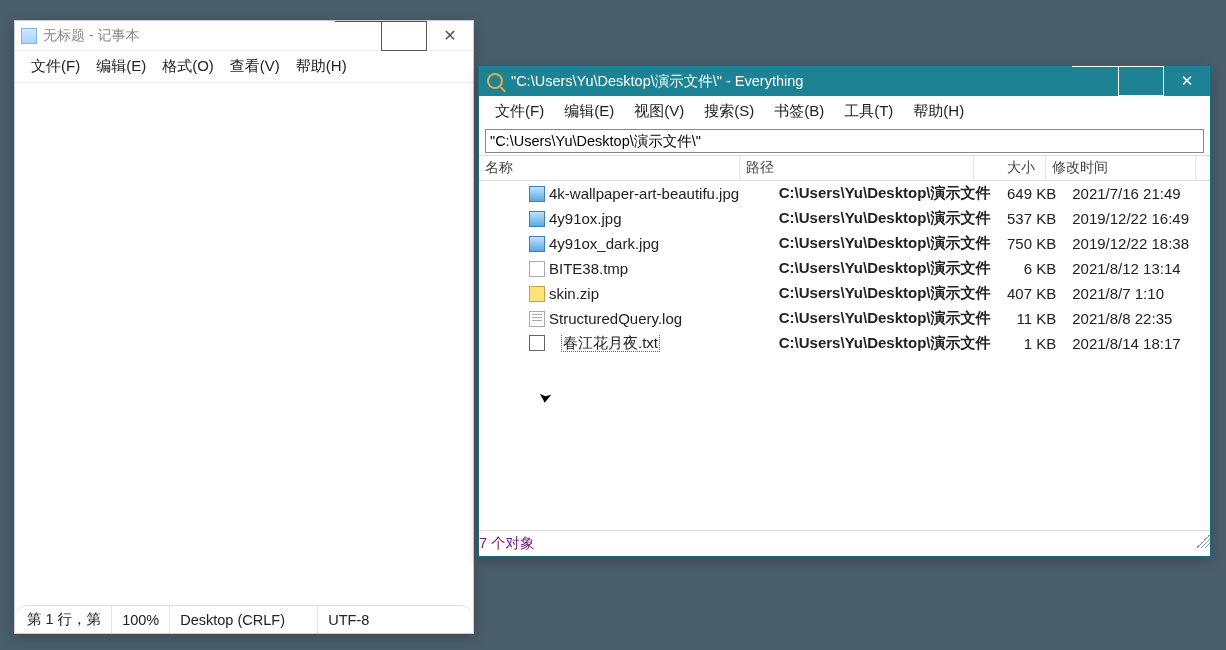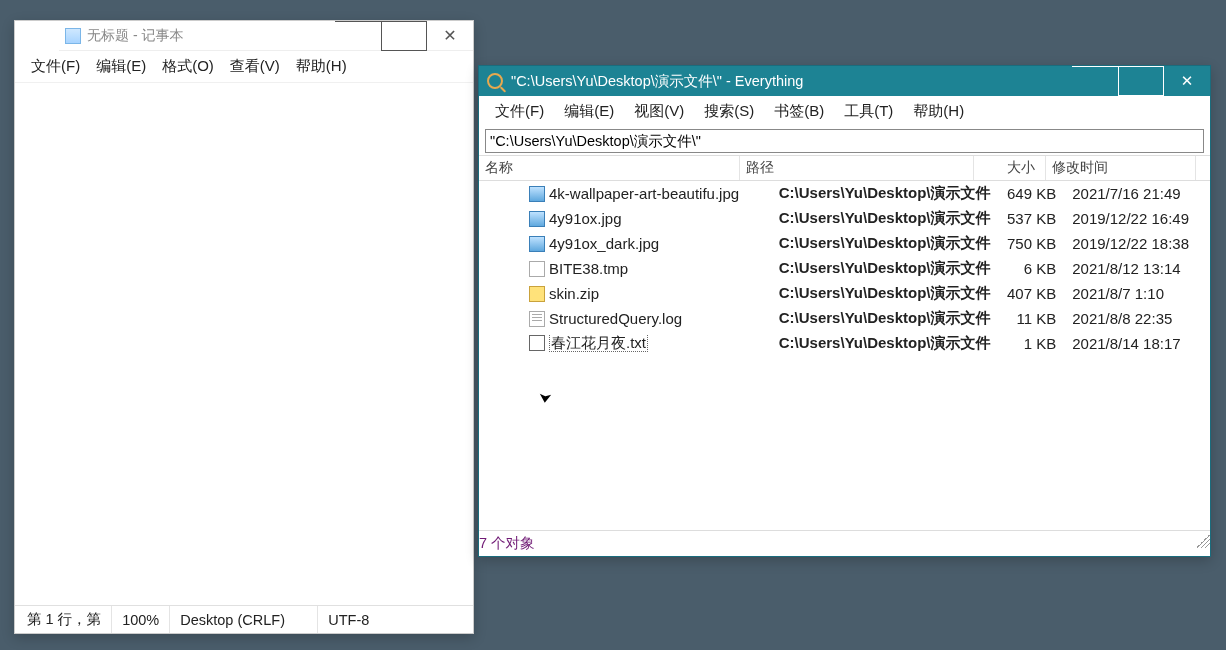--- a/index.html
+++ b/index.html
@@ -27,21 +27,20 @@
     border-color: #ccc;
   }
   .np-titlebar {
     height: 30px;
     background: #fff;
     border-bottom: 1px solid #eee;
     display: flex;
     align-items: center;
     padding-left: 6px;
     color: #888;
-    margin-left: 44px;
   }
   .np-titlebar .icon {
     width: 16px; height: 16px; margin-right: 6px;
     background: linear-gradient(#cfe8ff,#a8d4ff);
     border: 1px solid #7bb6e8;
   }
   .np-titlebar .controls {
     margin-left: auto;
     display: flex;
   }
@@ -64,20 +63,21 @@
     flex: 1;
     background: #fff;
   }
   .np-status {
     display: flex;
     border-top: 1px solid #e0e0e0;
     font-size: 14.5px;
     color: #222;
     height: 28px;
     align-items: center;
+    border-radius: 13px;
   }
   .np-status div {
     padding: 0 10px;
     border-left: 1px solid #e4e4e4;
     height: 100%;
     display: flex;
     align-items: center;
   }
   .np-status div:first-child { border-left: none; padding-left: 12px; min-width: 88px;}
   .np-status .zoom { min-width: 52px; }
@@ -179,20 +179,21 @@
   .icon-log { background:#fff; border:1px solid #aaa; position:relative;}
   .icon-log:before{content:'';position:absolute;left:2px;top:2px;right:2px;border-top:1px solid #aaa;box-shadow:0 3px 0 #aaa,0 6px 0 #aaa;}
   .icon-txt { background:#fff; border:1px solid #666;}
   .ev-row .name { width: 261px; }
   .ev-row .path { width: 234px; font-weight: bold; }
   .ev-row .size { width: 72px; text-align: right; padding-right: 10px;}
   .ev-row .date { width: 150px; }
   .selected-text {
     border: 1px dotted #666;
     padding: 0 1px;
+    margin-left: 12px;
   }
   .ev-status {
     border-top: 1px solid #ddd;
     padding: 3px 0;
     font-size: 14.5px;
     color: #701a75;
     background: #fff;
     display: flex;
     justify-content: space-between;
   }

